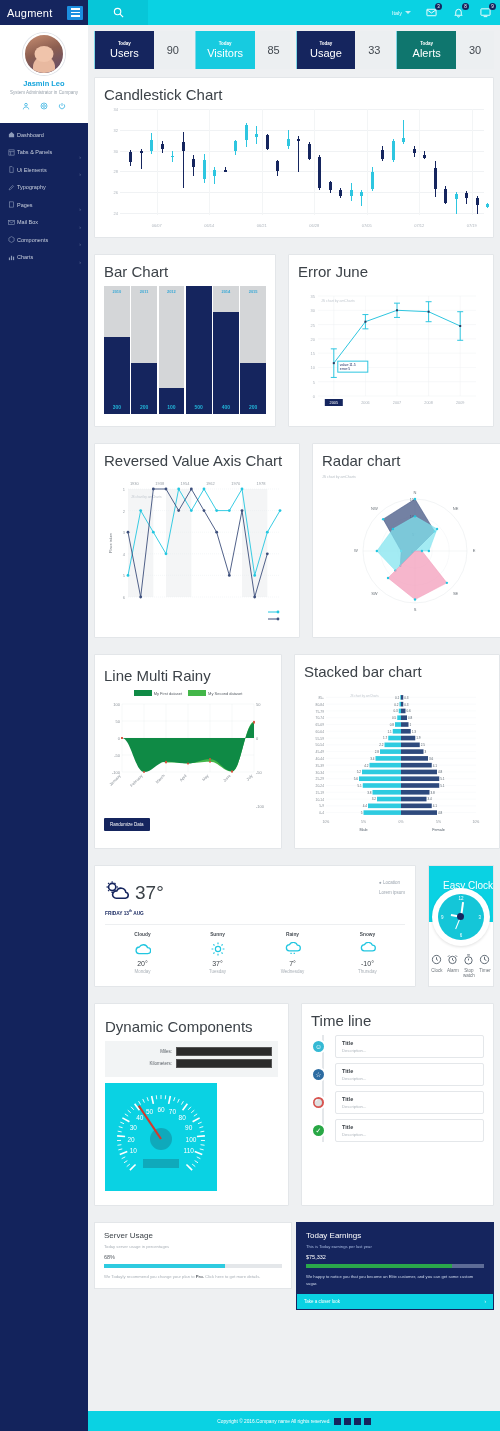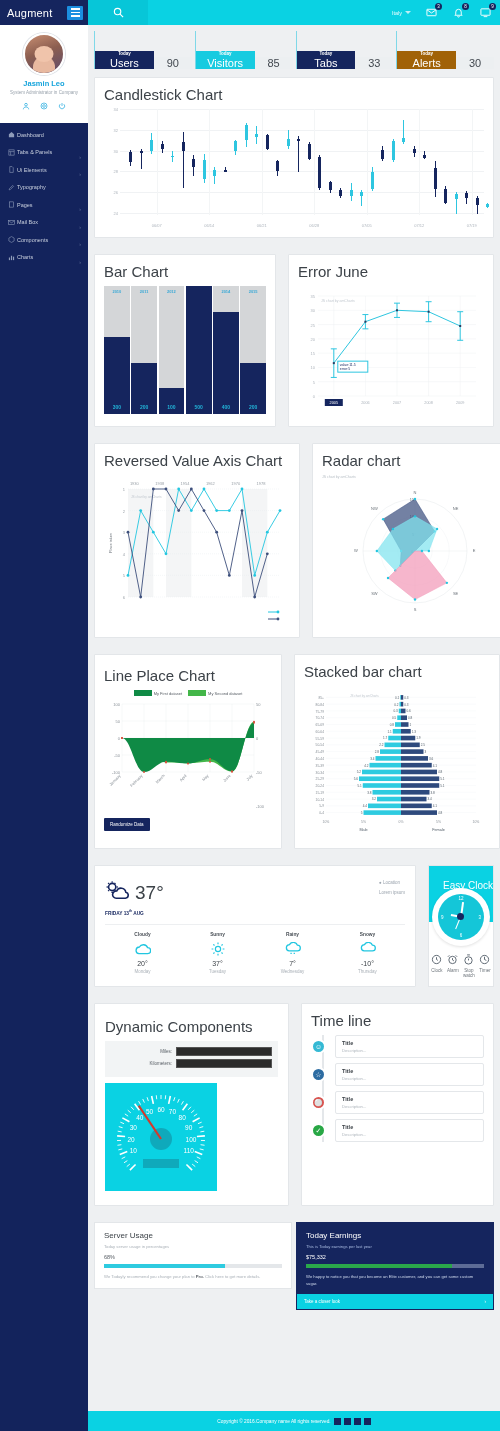--- a/index.html
+++ b/index.html
@@ -46,21 +46,21 @@
   .nav { padding-top:3px; }
   .nav-item { display:flex; align-items:center; height:17.5px; padding:0 8px; color:#c8cfdd;
               font-size:5.5px; position:relative; }
   .nav-item .ico { width:9px; display:flex; align-items:center; color:#8f9cba; }
   .nav-item .ico svg { width:7px; height:7px; }
   .nav-item .lbl { flex:1; }
   .nav-item .arrow { position:absolute; right:7px; bottom:1px; font-size:5px; color:#6c7aa0; }
   
   .main { position:absolute; top:25px; left:88px; width:412px; }
   .stats { display:flex; padding:6px 6px 0 6px; gap:3px; }
-  .stat { flex:1; display:flex; height:38px; border-left:1.5px solid #7fd8e8;align-items:flex-end; }
+  .stat { flex:1; display:flex; height:38px; border-left:1.5px solid #7fd8e8; }
   .stat .blk { flex:1.55; display:flex; flex-direction:column; align-items:center; justify-content:center;
                color:#fff; }
   .stat .blk .t { font-size:4.5px; font-weight:bold; margin-bottom:1px; }
   .stat .blk .n { font-size:11px; }
   .stat .val { flex:1; background:#eceff1; display:flex; align-items:center; justify-content:center;
                font-size:11px; color:#42484f; }
   .card { background:#fff; border:1px solid #e3e6e9; border-radius:1px; margin:8px 6px; padding:8px 9px; }
   .card h3 { font-size:15px; font-weight:normal; color:#3c4248; margin-bottom:6px; }
   .row2 { display:flex; gap:0; }
   .row2 > .card { flex:1; }
@@ -327,26 +327,26 @@
     <div class="stat">
       <div class="blk" style="background:#17cbe0">
         <span class="t">Today</span>
         <span class="n">Visitors</span>
       </div>
       <div class="val">85</div>
     </div>
     <div class="stat">
       <div class="blk" style="background:#15255e">
         <span class="t">Today</span>
-        <span class="n">Tabs</span>
+        <span class="n">Usage</span>
       </div>
       <div class="val">33</div>
     </div>
     <div class="stat">
-      <div class="blk" style="background:#a16207">
+      <div class="blk" style="background:#0f766e">
         <span class="t">Today</span>
         <span class="n">Alerts</span>
       </div>
       <div class="val">30</div>
     </div>
   </div>
 
   <div class="card">
     <h3>Candlestick Chart</h3>
     <div class="cs-wrap">
@@ -722,21 +722,21 @@
             <circle cx="99.93333333333334" cy="72" r="1.2" fill="#22c6e0"></circle>
             <circle cx="124.86694560547375" cy="103.86694560547375" r="1.2" fill="#22c6e0"></circle>
             <circle cx="93" cy="120.53333333333333" r="1.2" fill="#22c6e0"></circle>
             <circle cx="66.035661410753" cy="98.964338589247" r="1.2" fill="#22c6e0"></circle>
           </svg></div>
     </div>
   </div>
 
   <div class="row2">
     <div class="card" style="padding-top:12px">
-      <h3>Line Place Chart</h3>
+      <h3>Line Multi Rainy</h3>
       <div class="legend">
         <span class="li">
           <i class="sw" style="background:#0f8a45"></i>
           <span>My First dataset</span>
           </span>
         <span class="li">
           <i class="sw" style="background:#43b649"></i>
           <span>My Second dataset</span>
           </span>
       </div>

